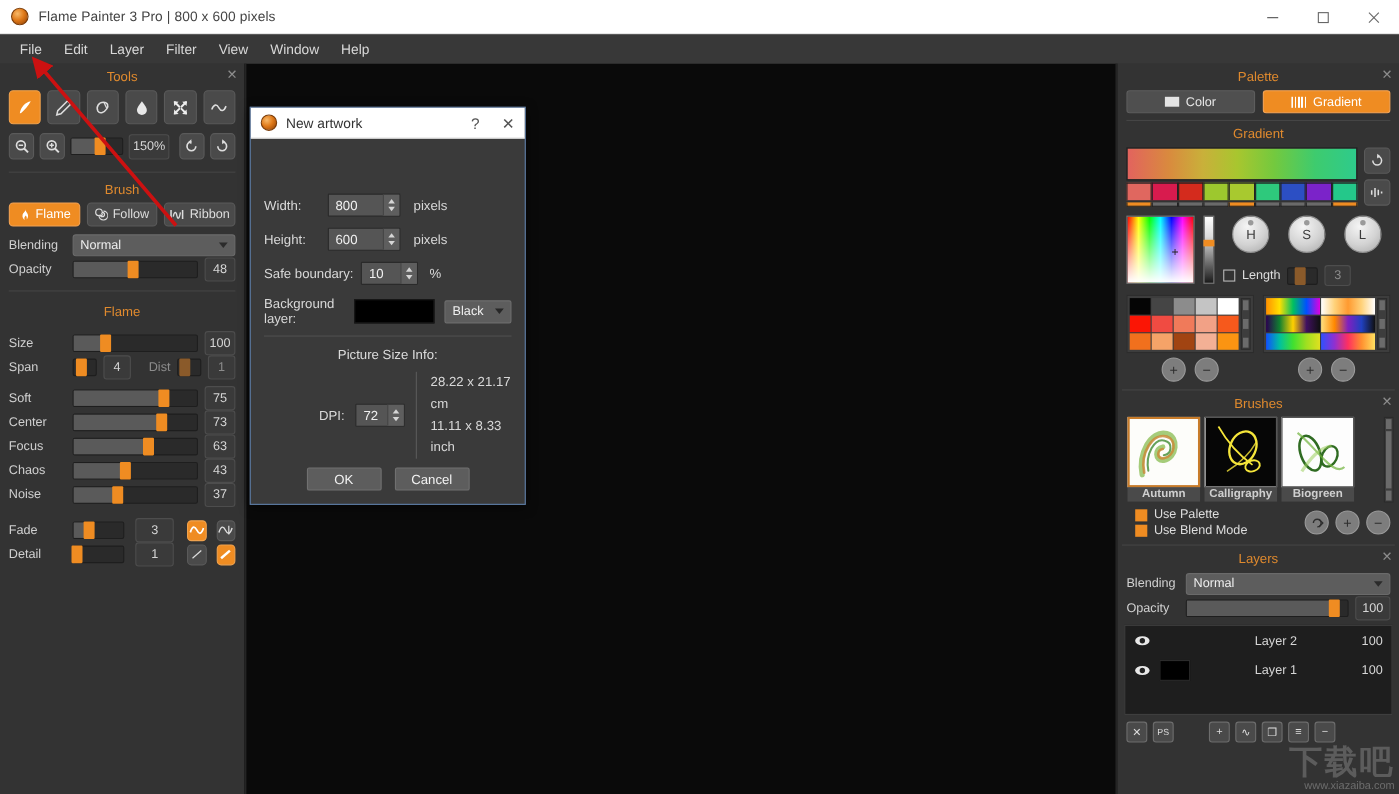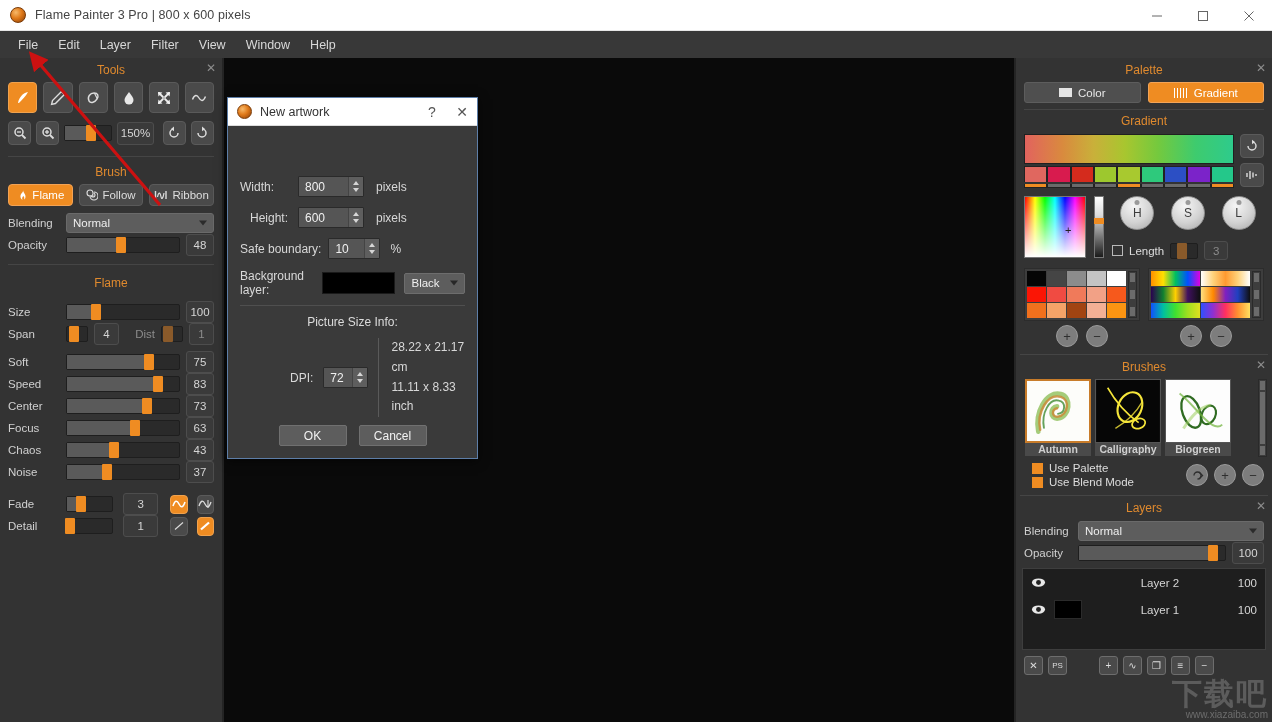--- a/index.html
+++ b/index.html
@@ -380,28 +380,20 @@
 
     <div class="prow">
       <div class="lbl">Soft</div>
       <div class="sl slider">
           <div class="fill" id="f0" style="width: 73%;"></div>
           <div class="knob" id="k0" style="left: calc(73% - 5px);"></div>
         </div>
       <div class="vb valbox">75</div>
     </div>
     <div class="prow">
-      <div class="lbl">Speed</div>
-      <div class="sl slider">
-          <div class="fill" id="f1" style="width: 81%;"></div>
-          <div class="knob" id="k1" style="left: calc(81% - 5px);"></div>
-        </div>
-      <div class="vb valbox">83</div>
-    </div>
-    <div class="prow">
       <div class="lbl">Center</div>
       <div class="sl slider">
           <div class="fill" id="f2" style="width: 71%;"></div>
           <div class="knob" id="k2" style="left: calc(71% - 5px);"></div>
         </div>
       <div class="vb valbox">73</div>
     </div>
     <div class="prow">
       <div class="lbl">Focus</div>
       <div class="sl slider">
@@ -805,21 +797,21 @@
         <div class="sv">800</div>
         <div class="sarr">
             <b class="sup"></b>
             <b class="sdn"></b>
           </div>
       </div>
       <div class="flbl" style="margin-left:12px;">pixels</div>
     </div>
 
     <div class="frow">
-      <div class="flbl" style="width:58px;text-align:center;">Height:</div>
+      <div class="flbl" style="width:58px;">Height:</div>
       <div class="spin" style="width:66px;">
         <div class="sv">600</div>
         <div class="sarr">
             <b class="sup"></b>
             <b class="sdn"></b>
           </div>
       </div>
       <div class="flbl" style="margin-left:12px;">pixels</div>
     </div>
 

